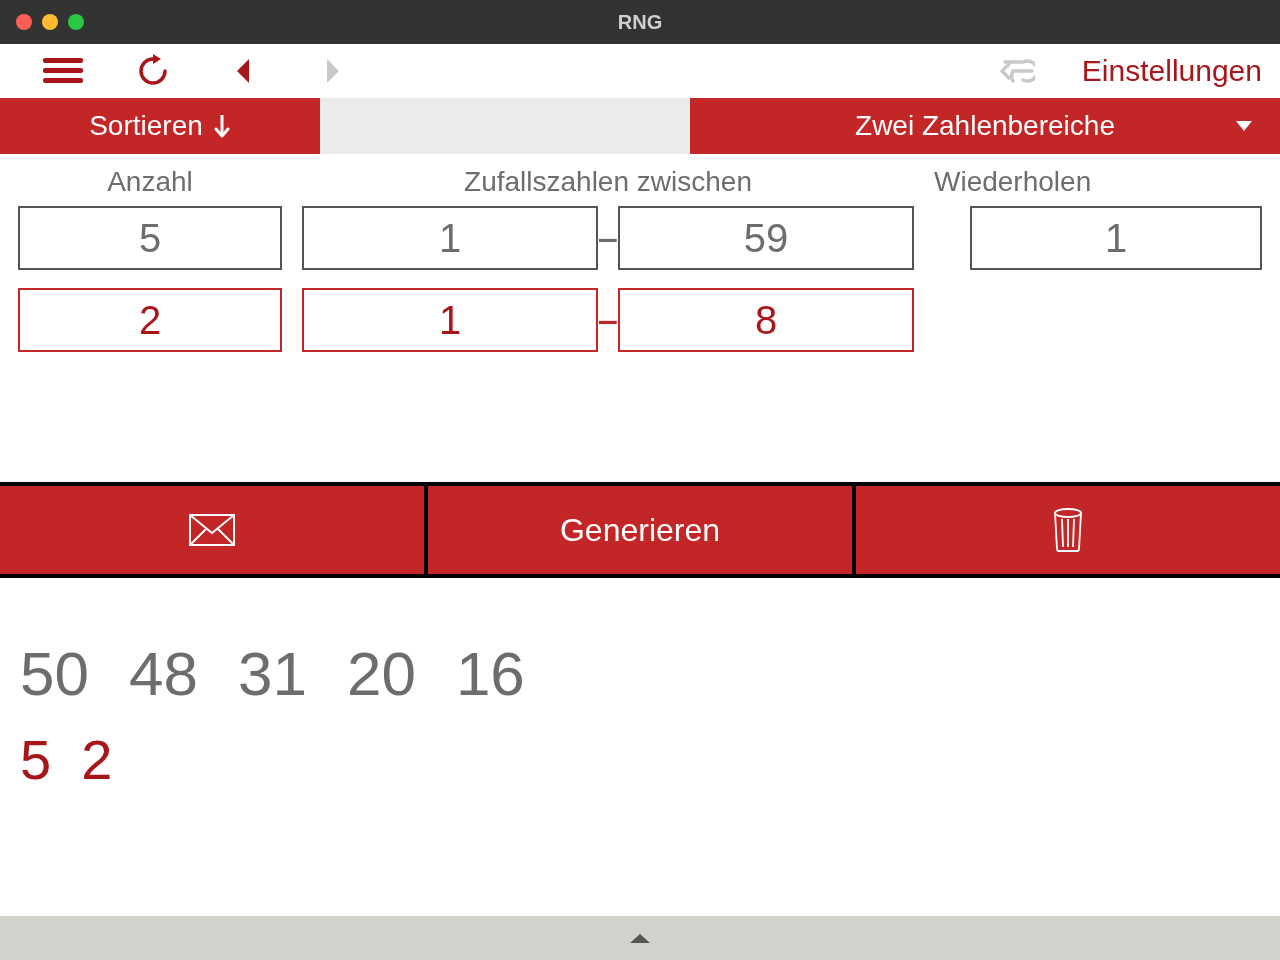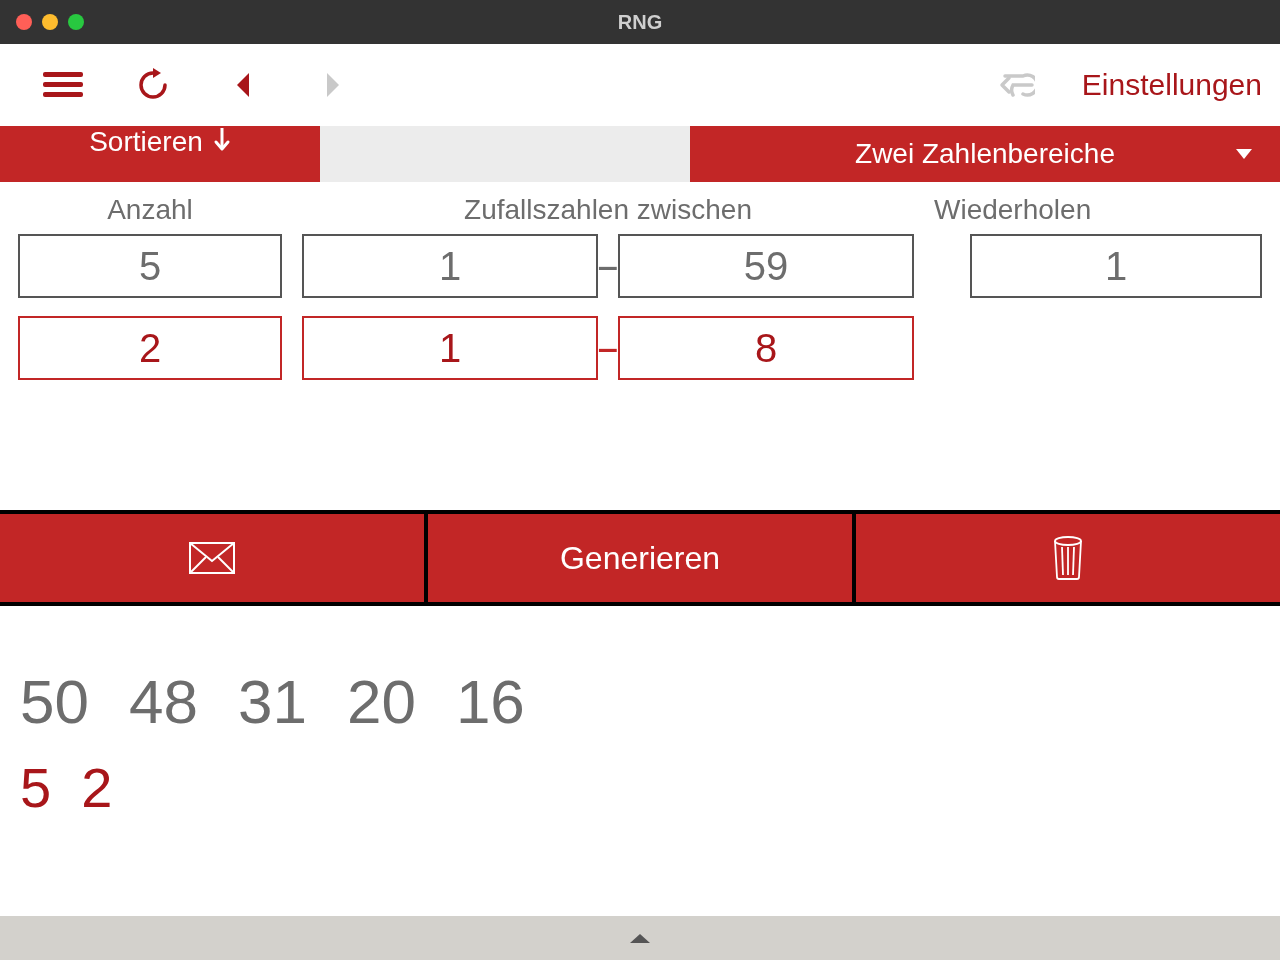--- a/index.html
+++ b/index.html
@@ -13,28 +13,28 @@
     --footer: #d3d1cc;
   }
   .titlebar { height: 44px; background: var(--titlebar); display: flex; align-items: center; padding: 0 16px; color: #bdbdbd; position: relative; }
   .traffic { display: flex; gap: 10px; }
   .traffic span { width: 16px; height: 16px; border-radius: 50%; display: inline-block; }
   .t-close { background: #ff5f57; }
   .t-min   { background: #febc2e; }
   .t-max   { background: #28c840; }
   .titlebar-title { position: absolute; left: 50%; transform: translateX(-50%); font-size: 20px; font-weight: 600; color: #cfcfcf; }
 
-  .toolbar { height: 82px; display: flex; align-items: center; padding: 0 18px; }
+  .toolbar { height: 54px; display: flex; align-items: center; padding: 0 18px; }
   .tool { width: 90px; display: flex; align-items: center; justify-content: center; color: var(--red); }
   .tool.disabled { color: #c9c9c9; }
   .spacer { flex: 1; }
   .settings-link { color: var(--red); font-size: 30px; margin-left: 20px; }
 
   .subbar { display: flex; height: 56px; }
-  .sub-sort { flex: 0 0 320px; background: var(--red-btn); color: #fff; display: flex; align-items: flex-start; justify-content: center; gap: 10px; font-size: 28px; }
+  .sub-sort { flex: 0 0 320px; background: var(--red-btn); color: #fff; display: flex; align-items: center; justify-content: center; gap: 10px; font-size: 28px; }
   .sub-mid  { flex: 0 0 370px; background: var(--light-gray); }
   .sub-drop { flex: 1; background: var(--red-btn); color: #ffffff; display: flex; align-items: center; justify-content: center; gap: 12px; font-size: 28px; position: relative; }
   .sub-drop .caret { position: absolute; right: 26px; }
 
   .labels { display: flex; margin: 12px 18px 8px 18px; color: var(--gray-text); font-size: 28px; }
   .col-anz   { flex: 0 0 264px; text-align: center; }
   .col-range { flex: 0 0 652px; text-align: center; }
   .col-rep   { flex: 1; }
 
   .row { display: flex; align-items: center; margin: 0 18px; }

